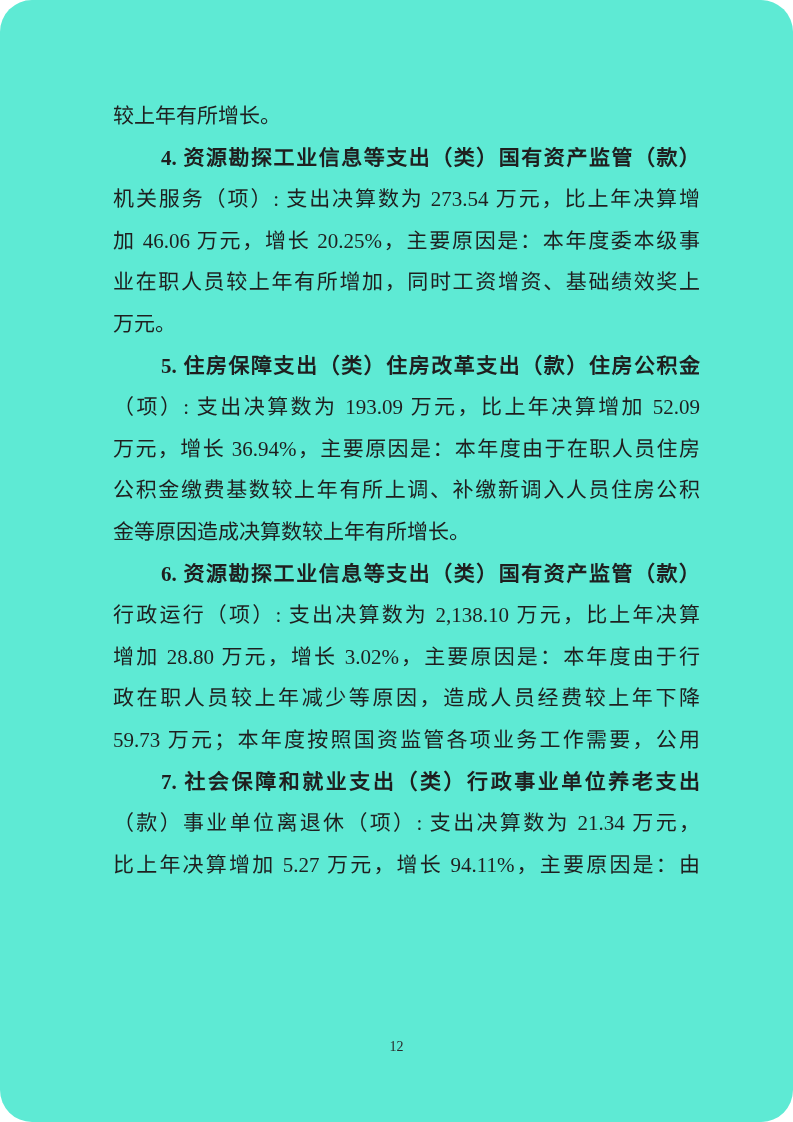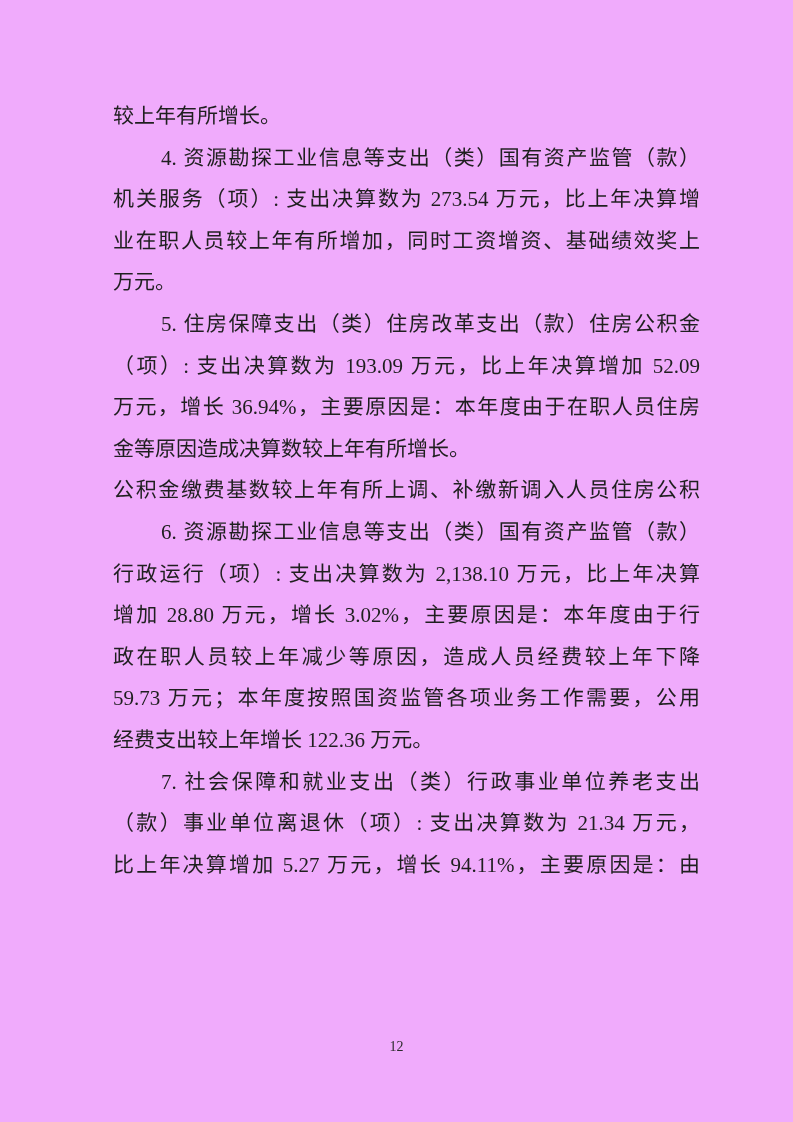--- a/index.html
+++ b/index.html
@@ -4,24 +4,25 @@
 <style>
   html, body {
     margin: 0;
     padding: 0;
     background: #ffffff;
   }
   .page {
     position: relative;
     width: 793px;
     height: 1122px;
-    background: #f0abfc;
+    background: #5eead4;
     overflow: hidden;
     font-family: "Liberation Serif", "DejaVu Serif", serif;
     color: #1f1f1f;
+    border-radius: 32px;
   }
   .content {
     position: absolute;
     left: 113px;
     top: 96px;
     width: 587px;
   }
   .line {
     height: 41.6px;
     line-height: 41.6px;
@@ -31,52 +32,53 @@
     text-align: left;
   }
   
   .line.fill {
     text-align: justify;
     text-align-last: justify;
   }
   
   .line.indent {
     text-indent: 48px;
+    font-weight: bold;
   }
   .footer {
     position: absolute;
     left: 0;
     top: 1037px;
     width: 100%;
     text-align: center;
     font-size: 14px;
     line-height: 20px;
     color: #2a2a2a;
   }
 </style>
 </head>
 <body>
 
 <div class="page">
   <div class="content">
     <div class="line end">较上年有所增长。</div>
     <div class="line fill indent">4. 资源勘探工业信息等支出（类）国有资产监管（款）</div>
     <div class="line fill">机关服务（项）: 支出决算数为 273.54 万元，比上年决算增</div>
+    <div class="line fill">加 46.06 万元，增长 20.25%，主要原因是：本年度委本级事</div>
     <div class="line fill">业在职人员较上年有所增加，同时工资增资、基础绩效奖上</div>
     <div class="line end">万元。</div>
     <div class="line fill indent">5. 住房保障支出（类）住房改革支出（款）住房公积金</div>
     <div class="line fill">（项）: 支出决算数为 193.09 万元，比上年决算增加 52.09</div>
     <div class="line fill">万元，增长 36.94%，主要原因是：本年度由于在职人员住房</div>
+    <div class="line fill">公积金缴费基数较上年有所上调、补缴新调入人员住房公积</div>
     <div class="line end">金等原因造成决算数较上年有所增长。</div>
-    <div class="line fill">公积金缴费基数较上年有所上调、补缴新调入人员住房公积</div>
     <div class="line fill indent">6. 资源勘探工业信息等支出（类）国有资产监管（款）</div>
     <div class="line fill">行政运行（项）: 支出决算数为 2,138.10 万元，比上年决算</div>
     <div class="line fill">增加 28.80 万元，增长 3.02%，主要原因是：本年度由于行</div>
     <div class="line fill">政在职人员较上年减少等原因，造成人员经费较上年下降</div>
     <div class="line fill">59.73 万元；本年度按照国资监管各项业务工作需要，公用</div>
-    <div class="line end">经费支出较上年增长 122.36 万元。</div>
     <div class="line fill indent">7. 社会保障和就业支出（类）行政事业单位养老支出</div>
     <div class="line fill">（款）事业单位离退休（项）: 支出决算数为 21.34 万元，</div>
     <div class="line fill">比上年决算增加 5.27 万元，增长 94.11%，主要原因是：由</div>
   </div>
 
   <div class="footer">12</div>
 </div>
 
 </body></html>

